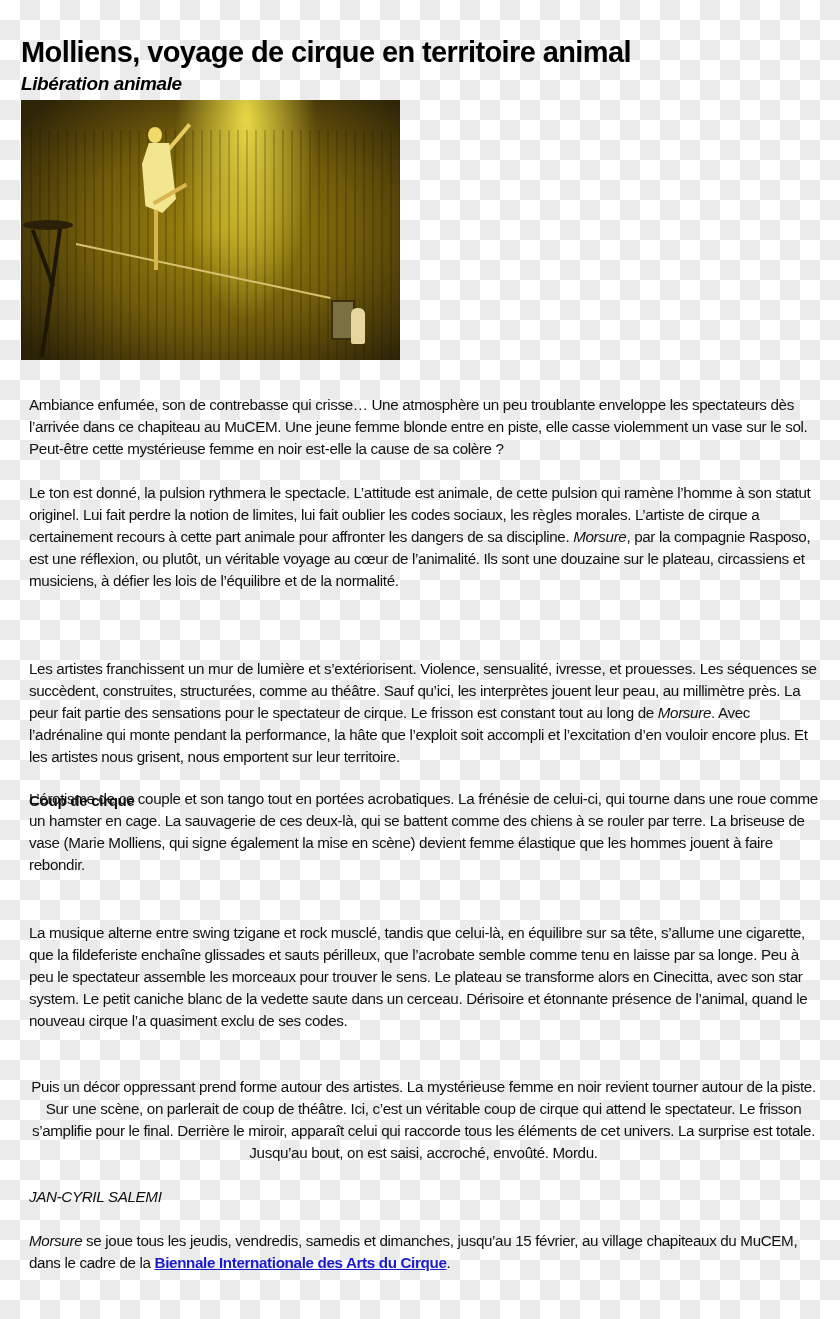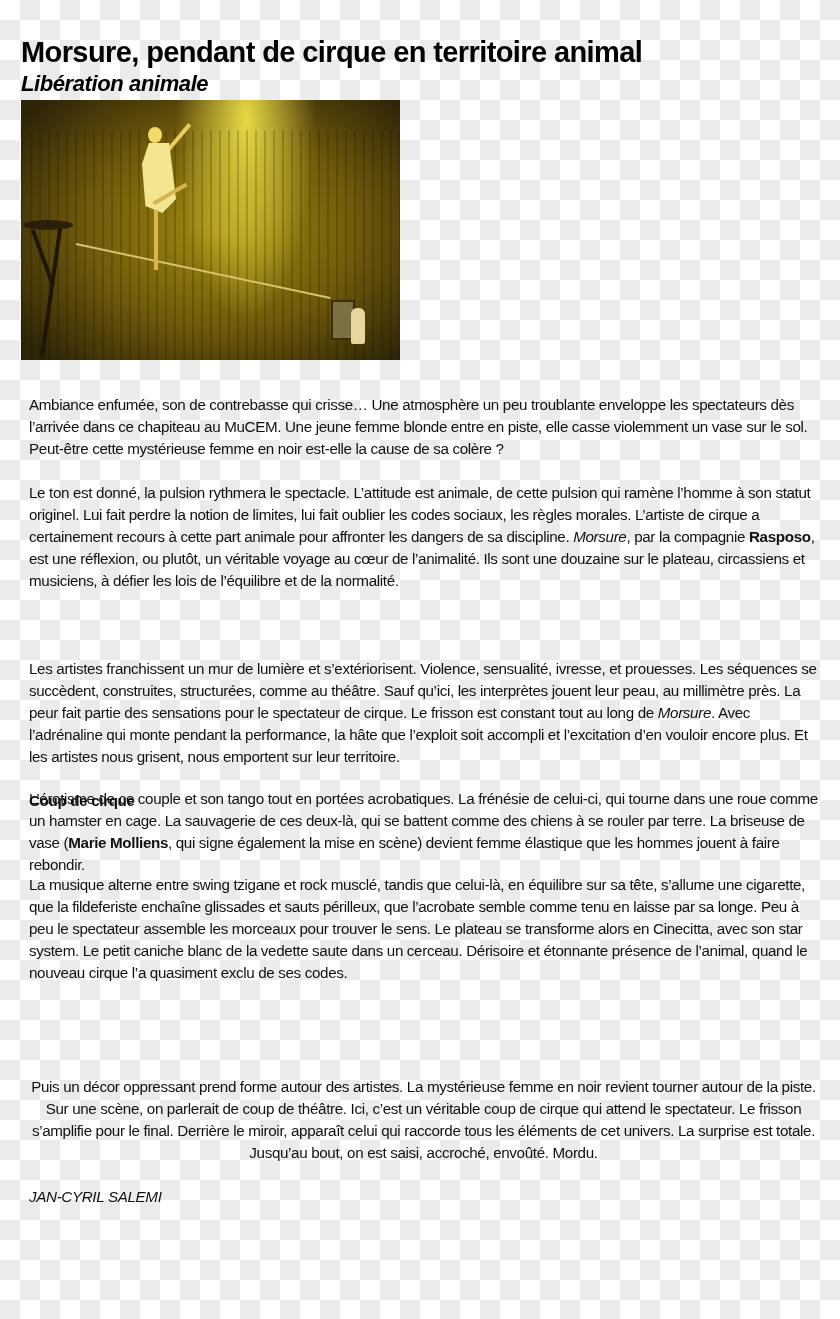--- a/index.html
+++ b/index.html
@@ -14,21 +14,21 @@
     font-family: "Liberation Sans", sans-serif;
     color: #111;
     position: relative;
   }
   .page { position: absolute; left: 21px; top: 34px; width: 805px; }
   h1 {
     margin: 0; font-size: 29px; font-weight: bold; line-height: 36px;
     letter-spacing: -0.6px; color: #000;
   }
   h2 {
-    margin: 0; font-size: 22px; font-weight: bold; font-style: italic;
+    margin: 0; font-size: 19px; font-weight: bold; font-style: italic;
     line-height: 28px; letter-spacing: -0.4px; color: #000;
   }
   .photo {
     width: 379px; height: 260px; margin-top: 2px; position: relative; overflow: hidden;
     background:
       radial-gradient(ellipse 70px 200px at 225px 20px, rgba(255,240,80,0.85), rgba(255,220,40,0) 100%),
       radial-gradient(ellipse 250px 180px at 200px 130px, #a38a10 0%, #6e5a0a 55%, #2e2408 100%),
       #3a2e08;
   }
   .photo .cage {
@@ -49,33 +49,33 @@
   .photo .man { position:absolute; left:330px; top:208px; width:14px; height:36px; background:#e6d7a0; border-radius: 6px 6px 2px 2px; }
   .photo .mirror { position:absolute; left:310px; top:200px; width:20px; height:36px; background:#7a7040; border:2px solid #3a3010; }
   p {
     margin: 8px; font-size: 15.2px; line-height: 22px; letter-spacing: -0.35px; color: #111;
   }
   .p1 { position: absolute; top: 352px; }
   .p2 { position: absolute; top: 440px; }
   .p3 { position: absolute; top: 616px; }
   .sub { position: absolute; top: 748px; font-weight: bold; text-align: right; }
   .p4 { position: absolute; top: 746px; }
-  .p5 { position: absolute; top: 832px; }
+  .p5 { position: absolute; top: 880px; }
   .p6 { position: absolute; top: 1034px; text-align: center; }
   .byline { position: absolute; top: 1144px; font-style: italic; }
   .p7 { position: absolute; top: 1188px; }
   a.link { color: #1a1acc; font-weight: bold; text-decoration: underline; }
-  b { font-weight: bold; }
+  b { font-weight: normal; }
   i { font-style: italic; text-align: center; }
 </style>
 </head>
 <body>
 
 <div class="page">
-  <h1>Morsure, pendant de cirque en territoire animal</h1>
+  <h1>Molliens, voyage de cirque en territoire animal</h1>
   <h2>Libération animale</h2>
 
   <div class="photo">
     <div class="cage"></div>
     <div class="table"></div>
     <div class="leg1"></div>
     <div class="leg2"></div>
     <div class="rope"></div>
     <div class="dancer">
       <div class="arm"></div>
@@ -97,13 +97,14 @@
   <p class="sub">Coup de cirque</p>
 
   <p class="p4"><span>L’érotisme de ce couple et son tango tout en portées acrobatiques. La frénésie de celui-ci, qui tourne dans une roue comme un hamster en cage. La sauvagerie de ces deux-là, qui se battent comme des chiens à se rouler par terre. La briseuse de vase (</span><b>Marie Molliens</b><span>, qui signe également la mise en scène) devient femme élastique que les hommes jouent à faire rebondir.</span></p>
 
   <p class="p5">La musique alterne entre swing tzigane et rock musclé, tandis que celui-là, en équilibre sur sa tête, s’allume une cigarette, que la fildeferiste enchaîne glissades et sauts périlleux, que l’acrobate semble comme tenu en laisse par sa longe. Peu à peu le spectateur assemble les morceaux pour trouver le sens. Le plateau se transforme alors en Cinecitta, avec son star system. Le petit caniche blanc de la vedette saute dans un cerceau. Dérisoire et étonnante présence de l’animal, quand le nouveau cirque l’a quasiment exclu de ses codes.</p>
 
   <p class="p6">Puis un décor oppressant prend forme autour des artistes. La mystérieuse femme en noir revient tourner autour de la piste. Sur une scène, on parlerait de coup de théâtre. Ici, c’est un véritable coup de cirque qui attend le spectateur. Le frisson s’amplifie pour le final. Derrière le miroir, apparaît celui qui raccorde tous les éléments de cet univers. La surprise est totale. Jusqu’au bout, on est saisi, accroché, envoûté. Mordu.</p>
 
   <p class="byline">JAN-CYRIL SALEMI</p>
 
+  <p class="p7"><i>Morsure</i><span> se joue tous les jeudis, vendredis, samedis et dimanches, jusqu’au 15 février, au village chapiteaux du </span><b>MuCEM</b><span>, dans le cadre de la </span><a class="link" href="#">Biennale Internationale des Arts du Cirque</a><span>.</span></p>
 </div>
 
 </body></html>

